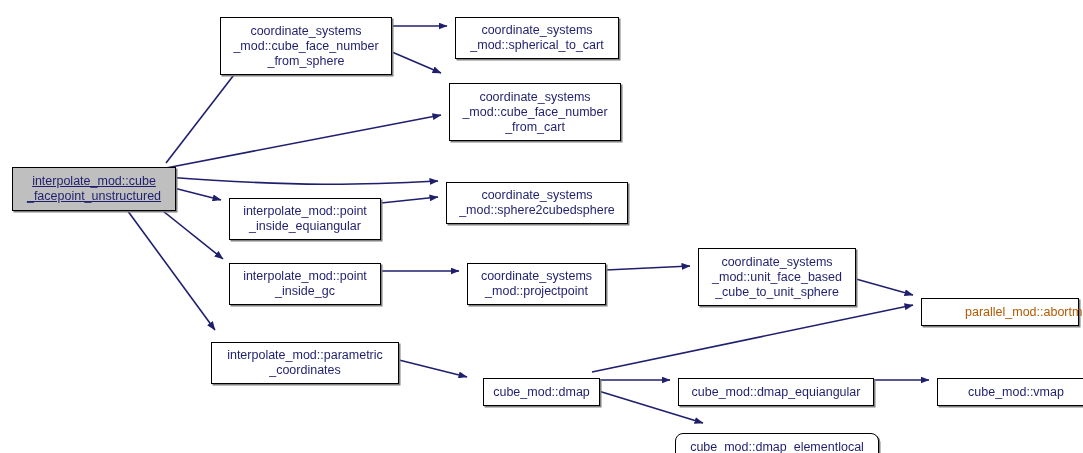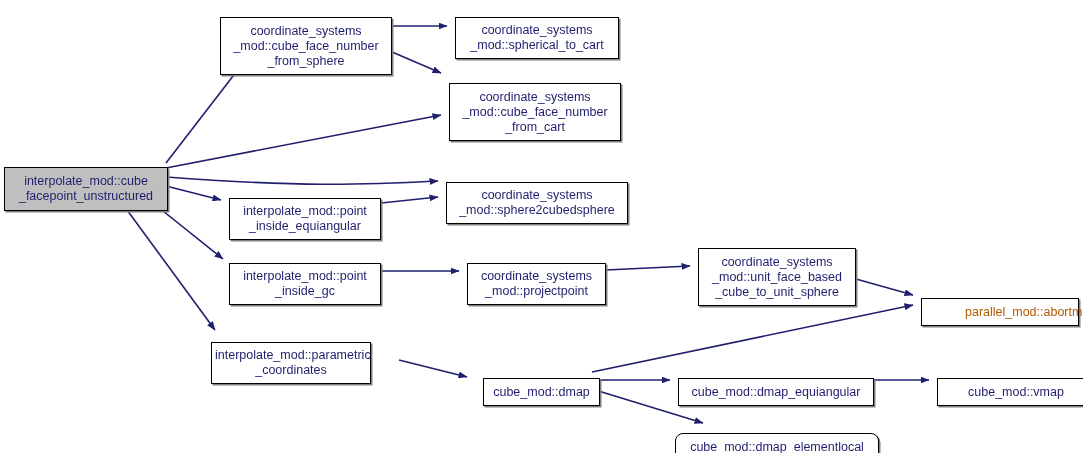--- a/index.html
+++ b/index.html
@@ -81,21 +81,21 @@
         <path d="M 856,279 L 913,295" marker-end="url(#arrowhead)"></path>
         <path d="M 399,360 L 467,377" marker-end="url(#arrowhead)"></path>
         <path d="M 592,372 L 913,305" marker-end="url(#arrowhead)"></path>
         <path d="M 592,380 L 670,380" marker-end="url(#arrowhead)"></path>
         <path d="M 592,389 L 703,423" marker-end="url(#arrowhead)"></path>
         <path d="M 874,380 L 929,380" marker-end="url(#arrowhead)"></path>
       </g>
   </svg>
 
   <div id="nodes-group">
-      <div class="node current" style="left: 4px; top: 155px; width: 164px; height: 44px;">
+      <div class="node current" style="left: 12px; top: 155px; width: 164px; height: 44px; text-decoration: underline;">
         <span class="label">interpolate_mod::cube
 _facepoint_unstructured</span>
       </div>
       <div class="node" style="left: 220px; top: 5px; width: 172px; height: 58px;">
         <span class="label">coordinate_systems
 _mod::cube_face_number
 _from_sphere</span>
       </div>
       <div class="node" style="left: 455px; top: 5px; width: 164px; height: 42px;">
         <span class="label">coordinate_systems
@@ -123,21 +123,21 @@
 _mod::projectpoint</span>
       </div>
       <div class="node" style="left: 698px; top: 236px; width: 158px; height: 58px;">
         <span class="label">coordinate_systems
 _mod::unit_face_based
 _cube_to_unit_sphere</span>
       </div>
       <div class="node external" style="left: 921px; top: 286px; width: 158px; height: 28px; padding-left: 40px;">
         <span class="label">parallel_mod::abortmp</span>
       </div>
-      <div class="node" style="left: 211px; top: 330px; width: 160px; height: 42px;">
+      <div class="node" style="left: 211px; top: 330px; width: 188px; height: 42px;">
         <span class="label">interpolate_mod::parametric
 _coordinates</span>
       </div>
       <div class="node" style="left: 483px; top: 366px; width: 117px; height: 28px;">
         <span class="label">cube_mod::dmap</span>
       </div>
       <div class="node" style="left: 678px; top: 366px; width: 196px; height: 28px;">
         <span class="label">cube_mod::dmap_equiangular</span>
       </div>
       <div class="node" style="left: 937px; top: 366px; width: 150px; height: 28px; padding-left: 8px;">

